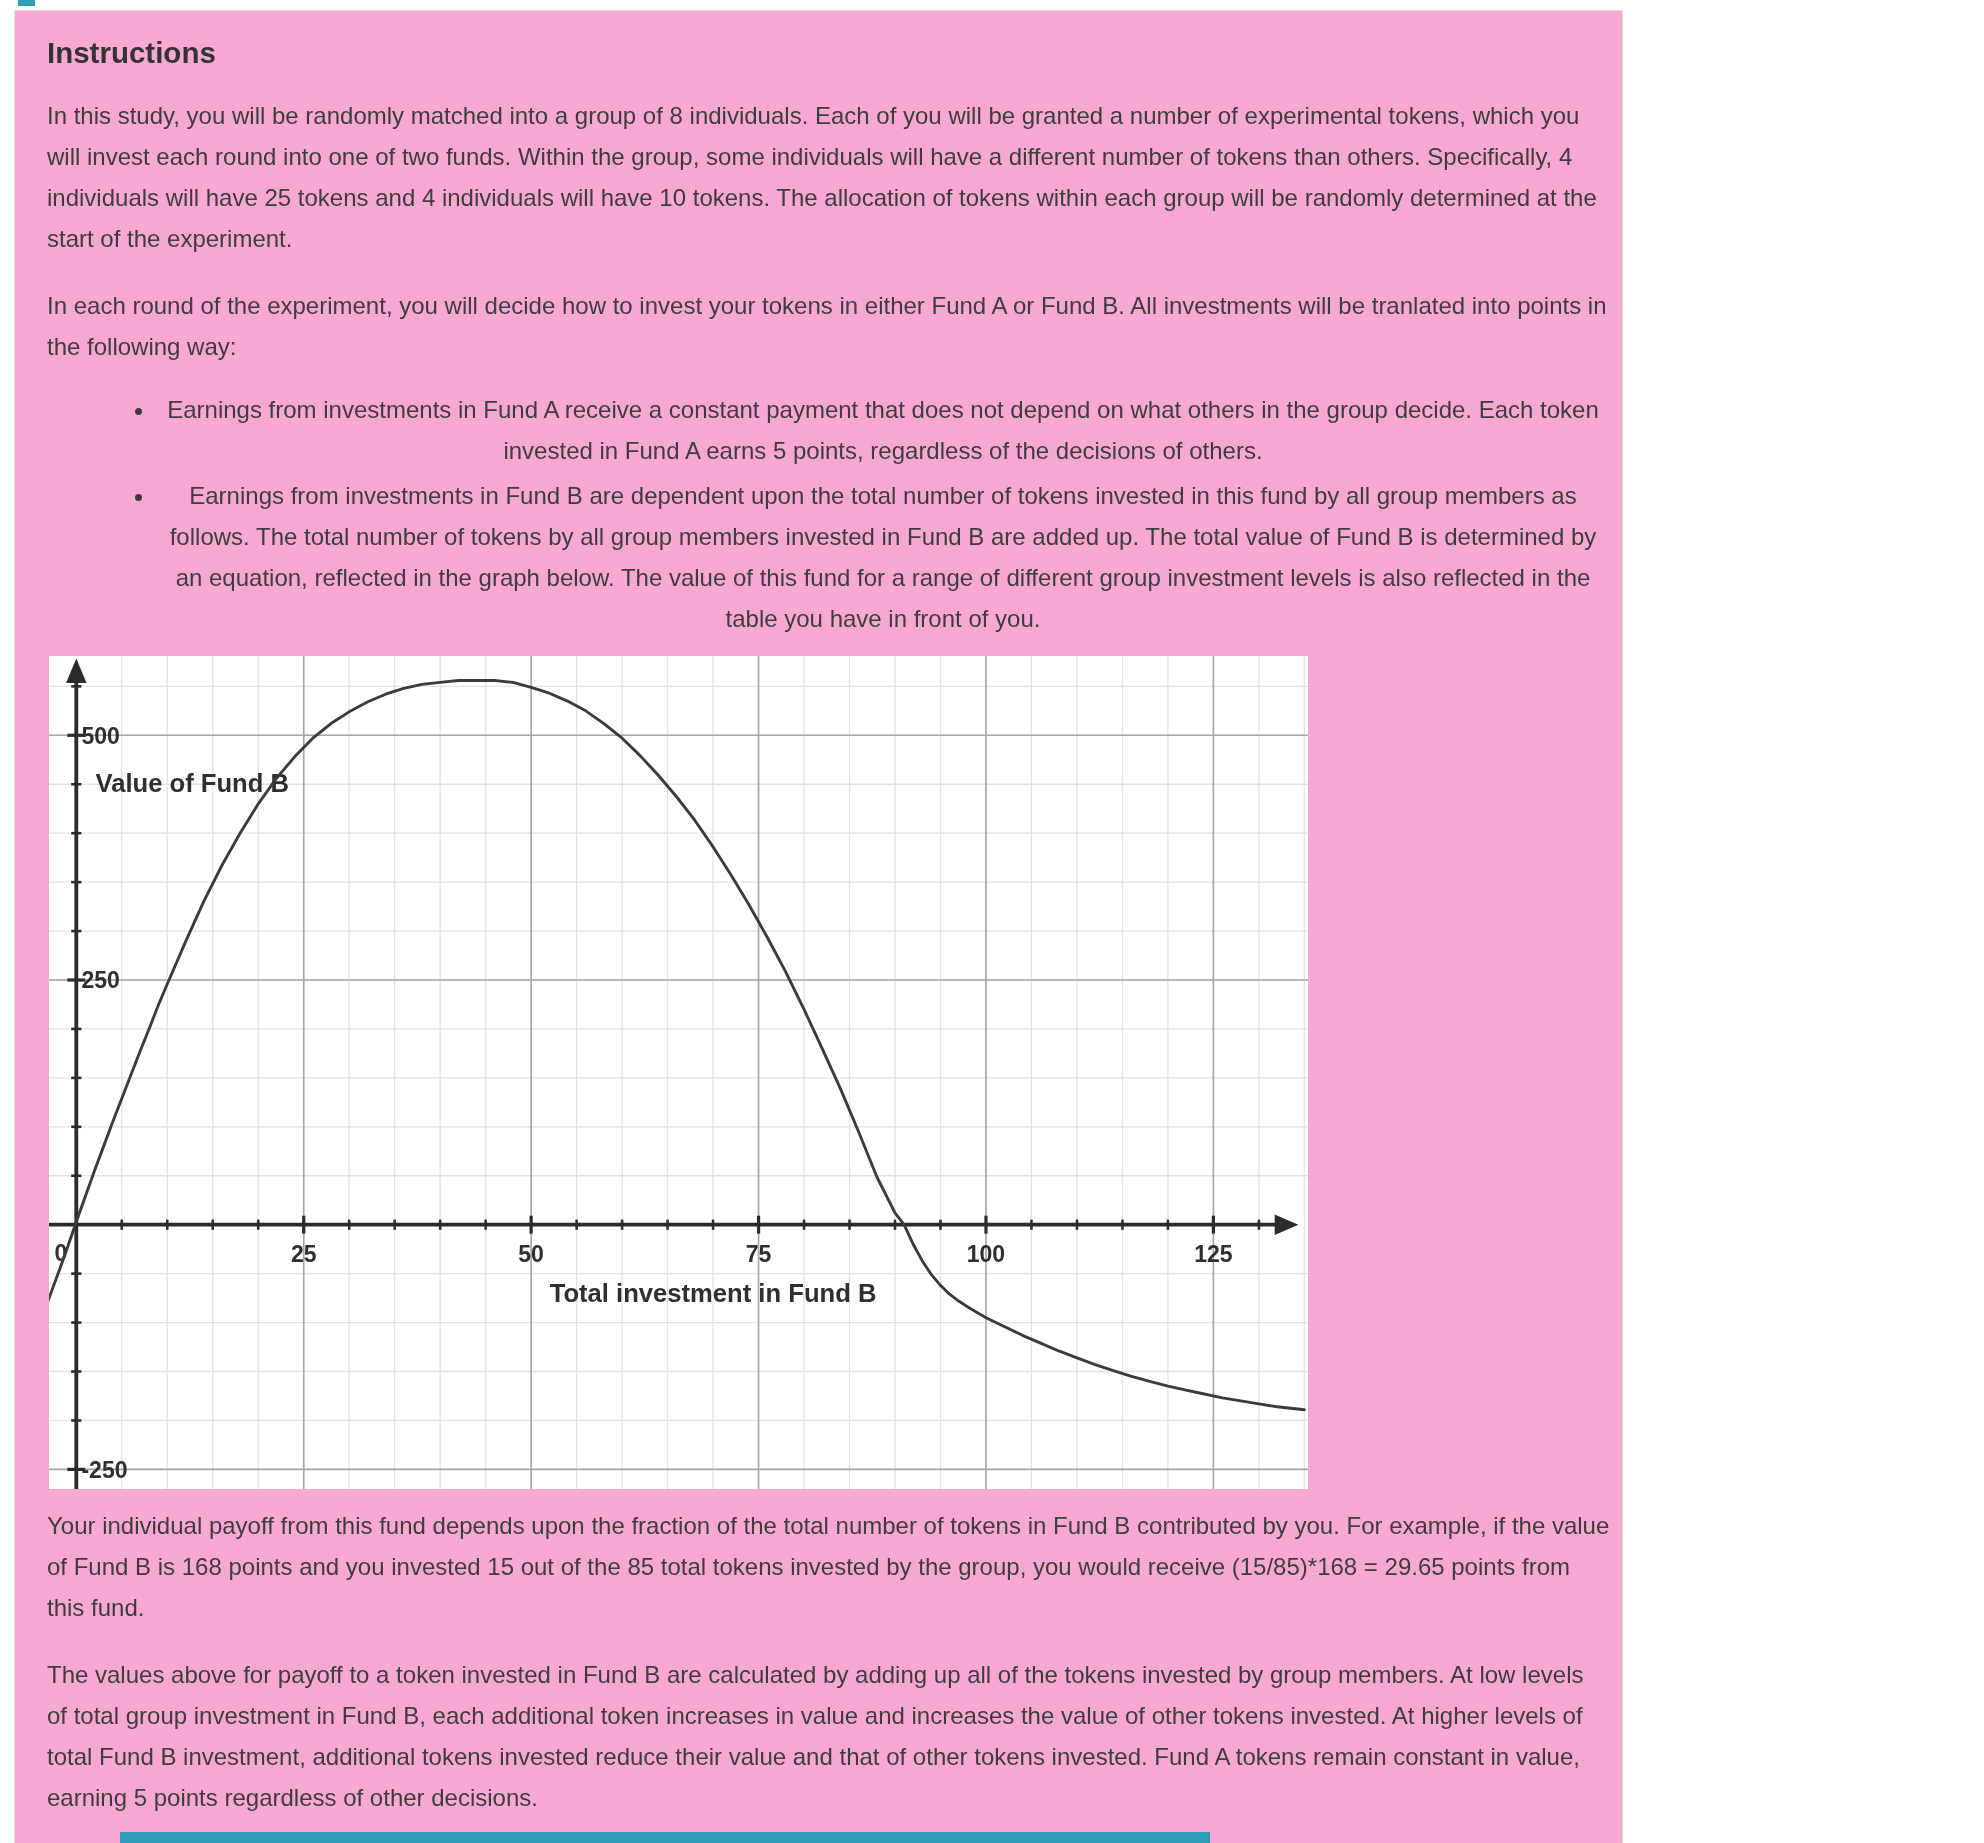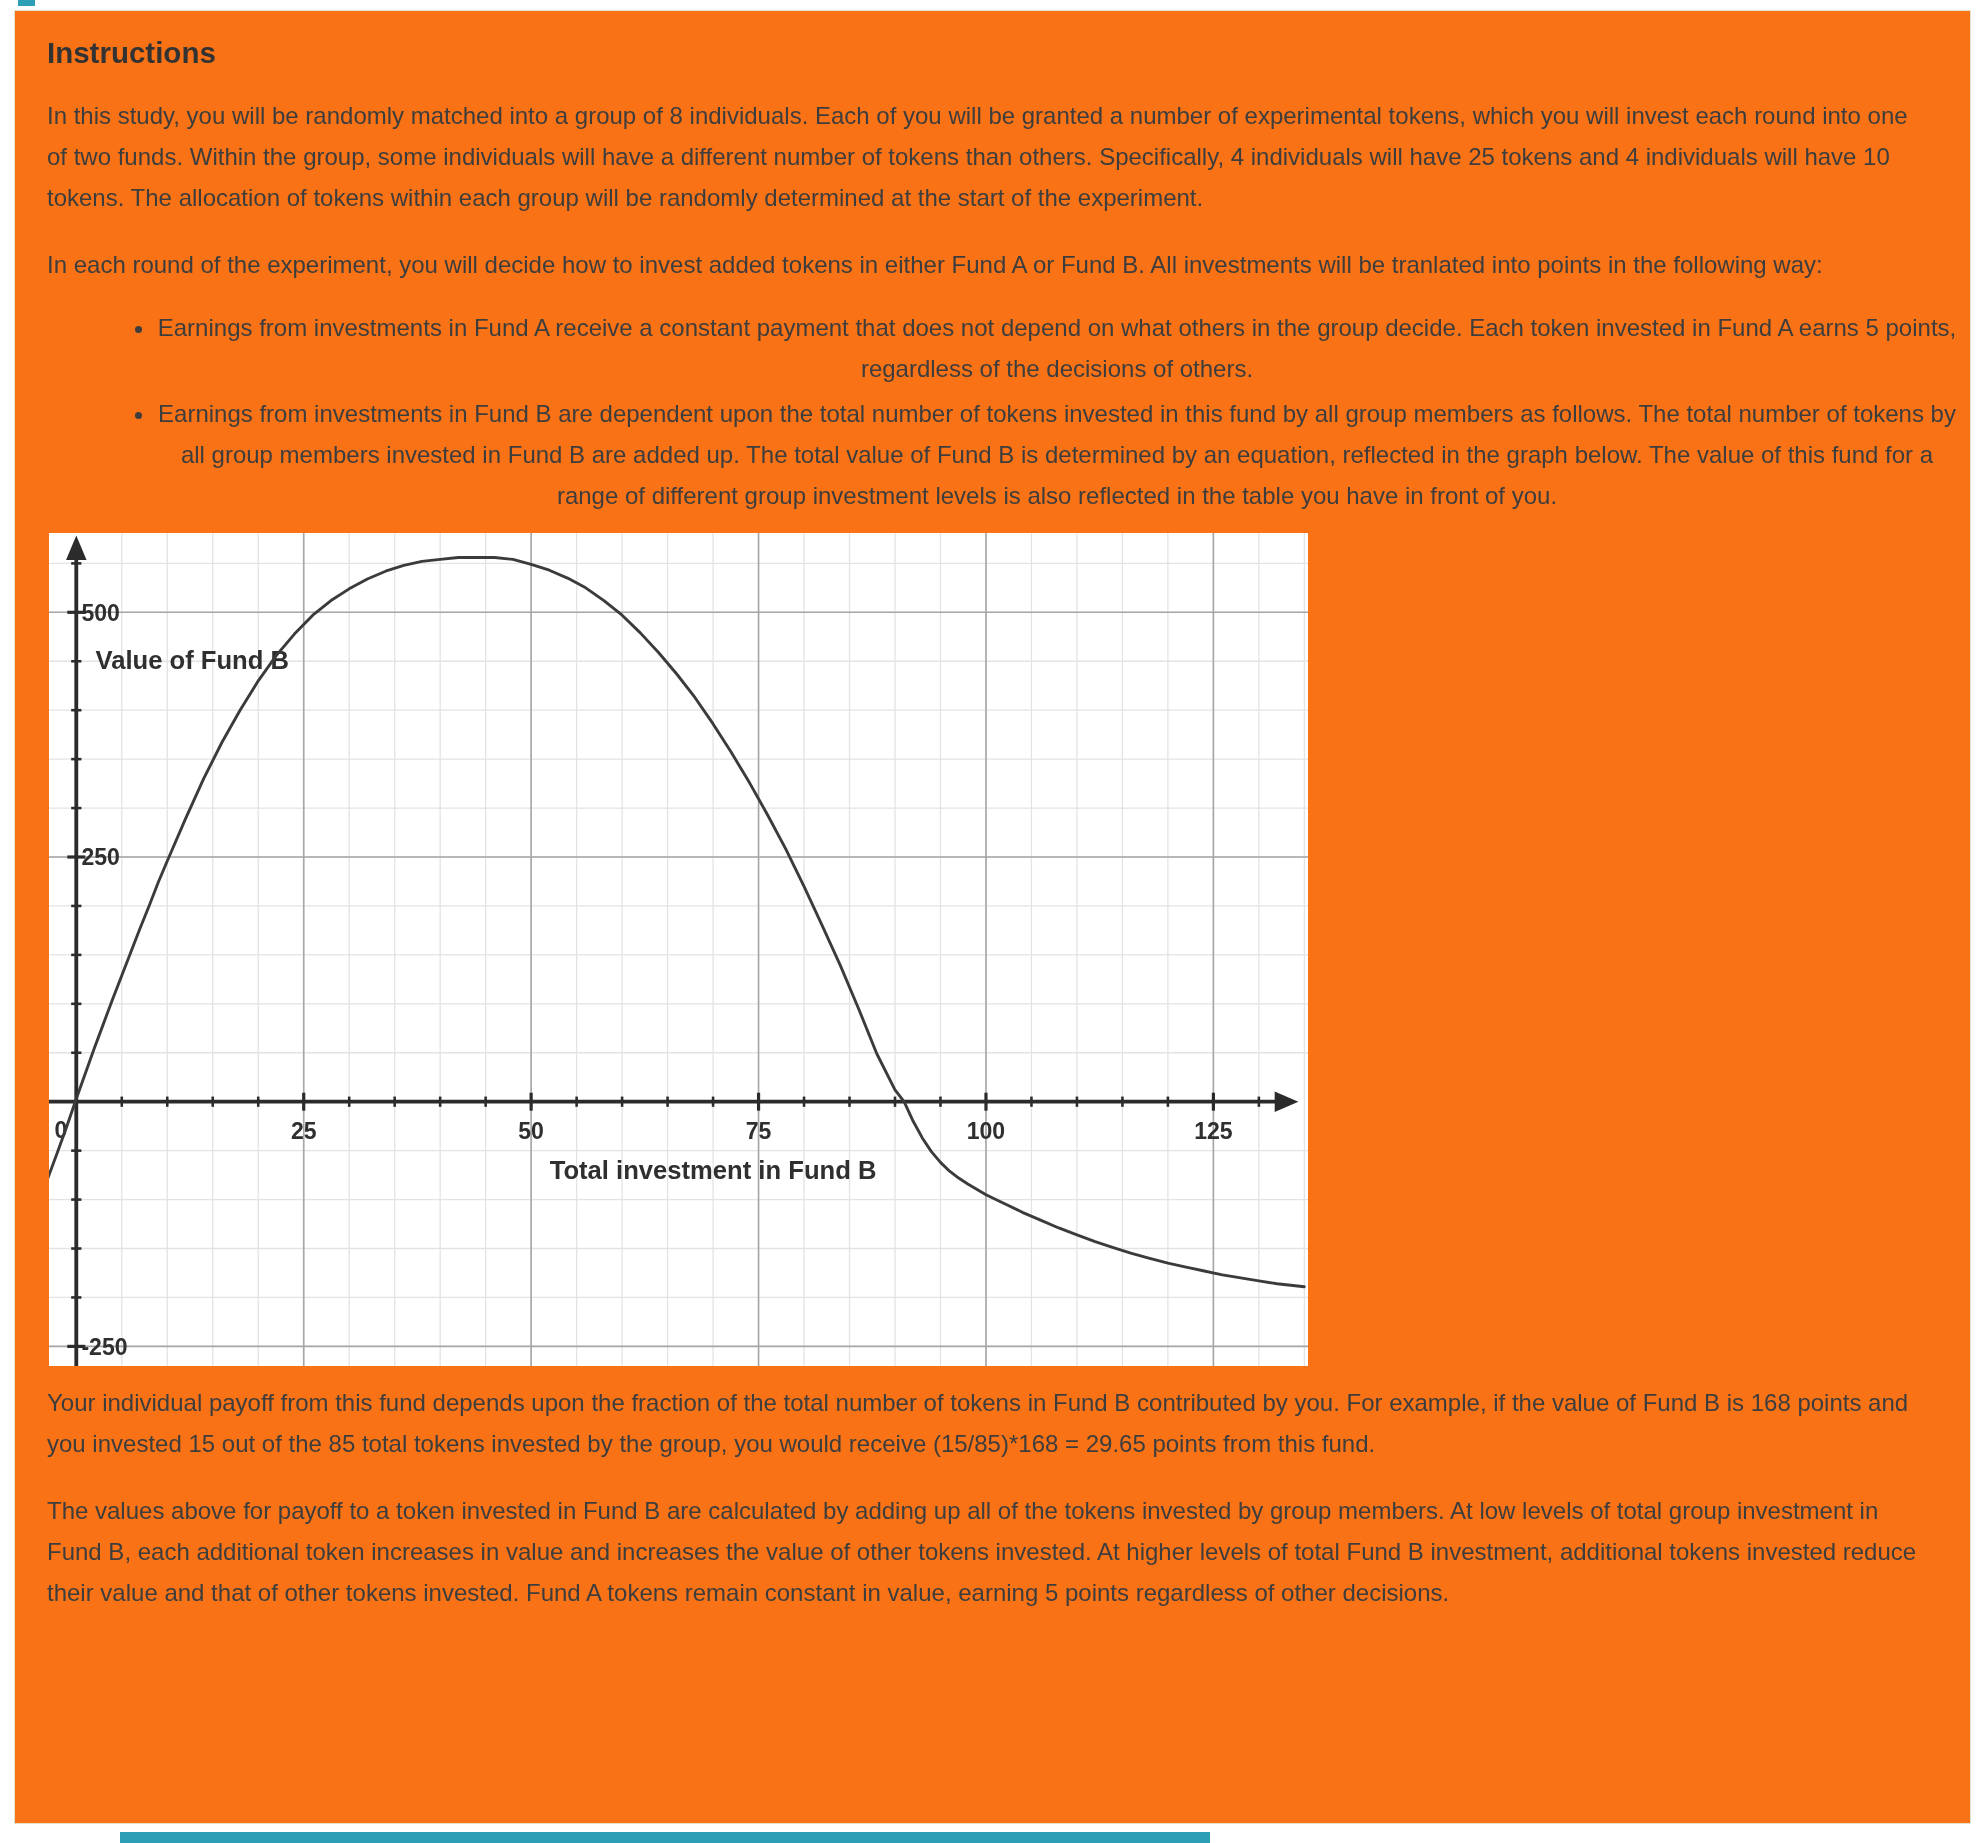--- a/index.html
+++ b/index.html
@@ -3,22 +3,22 @@
 <meta charset="utf-8">
 <style>
   html,body{margin:0;padding:0;}
   body{
     width:1985px;height:1843px;position:relative;overflow:hidden;
     background:#ffffff;
     font-family:"Liberation Sans", sans-serif;
     color:#3d3d3d;
   }
   .card{
-    position:absolute;left:14px;top:10.3px;width:1957px;min-height:1814px;
-    background:#f97316;border:1.3px solid #e2e1cb;box-sizing:border-box;
+    position:absolute;left:14px;top:10.3px;width:1609px;min-height:1814px;
+    background:#f9a8d4;border:1.3px solid #e2e1cb;box-sizing:border-box;
     padding:19px 12px 13px 32px;
   }
   h1.title{
     font-size:29.5px;line-height:37px;font-weight:bold;color:#333333;
     margin:3.8px 0 24px 0;
   }
   p.body{
     font-size:24px;line-height:41px;margin:0 0 26px 0;max-width:1878px;
   }
   ul.rules{
@@ -39,21 +39,21 @@
 </head>
 <body>
 
 <div class="accent top-frag"></div>
 
 <div class="card">
   <h1 class="title">Instructions</h1>
 
   <p class="body">In this study, you will be randomly matched into a group of 8 individuals. Each of you will be granted a number of experimental tokens, which you will invest each round into one of two funds. Within the group, some individuals will have a different number of tokens than others. Specifically, 4 individuals will have 25 tokens and 4 individuals will have 10 tokens. The allocation of tokens within each group will be randomly determined at the start of the experiment.</p>
 
-  <p class="body">In each round of the experiment, you will decide how to invest added tokens in either Fund A or Fund B. All investments will be tranlated into points in the following way:</p>
+  <p class="body">In each round of the experiment, you will decide how to invest your tokens in either Fund A or Fund B. All investments will be tranlated into points in the following way:</p>
 
   <ul class="rules">
     <li>Earnings from investments in Fund A receive a constant payment that does not depend on what others in the group decide. Each token invested in Fund A earns 5 points, regardless of the decisions of others.</li>
     <li>Earnings from investments in Fund B are dependent upon the total number of tokens invested in this fund by all group members as follows. The total number of tokens by all group members invested in Fund B are added up. The total value of Fund B is determined by an equation, reflected in the graph below. The value of this fund for a range of different group investment levels is also reflected in the table you have in front of you.</li>
   </ul>
 
   <div class="chart-wrap">
     <svg id="chart-svg" width="1259" height="833" viewBox="0 0 1965 1300">
         <rect x="0" y="0" width="1965" height="1300" fill="#ffffff"></rect>
         <line x1="113.58381502890172" y1="0" x2="113.58381502890172" y2="1300" stroke="#e3e3e3" stroke-width="2"></line>

